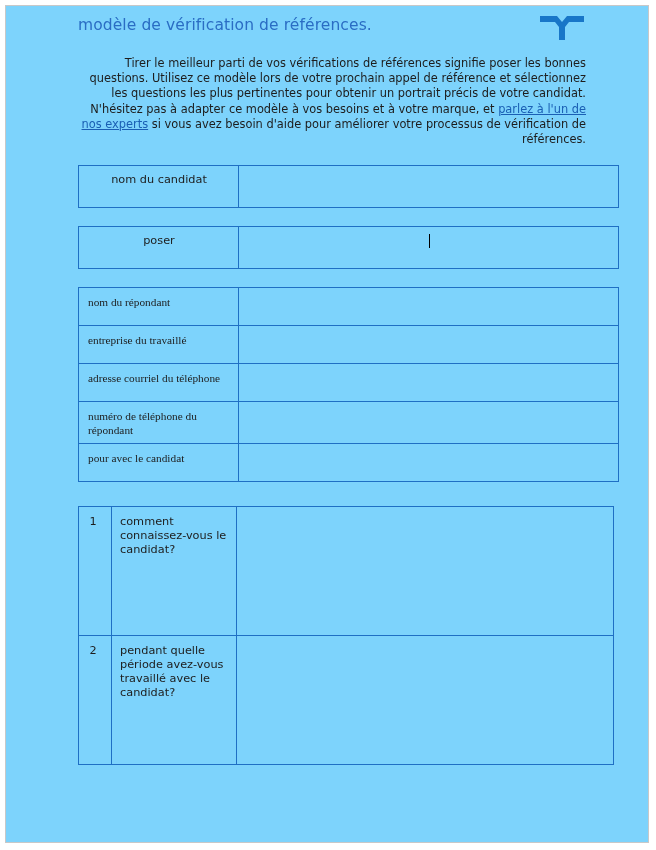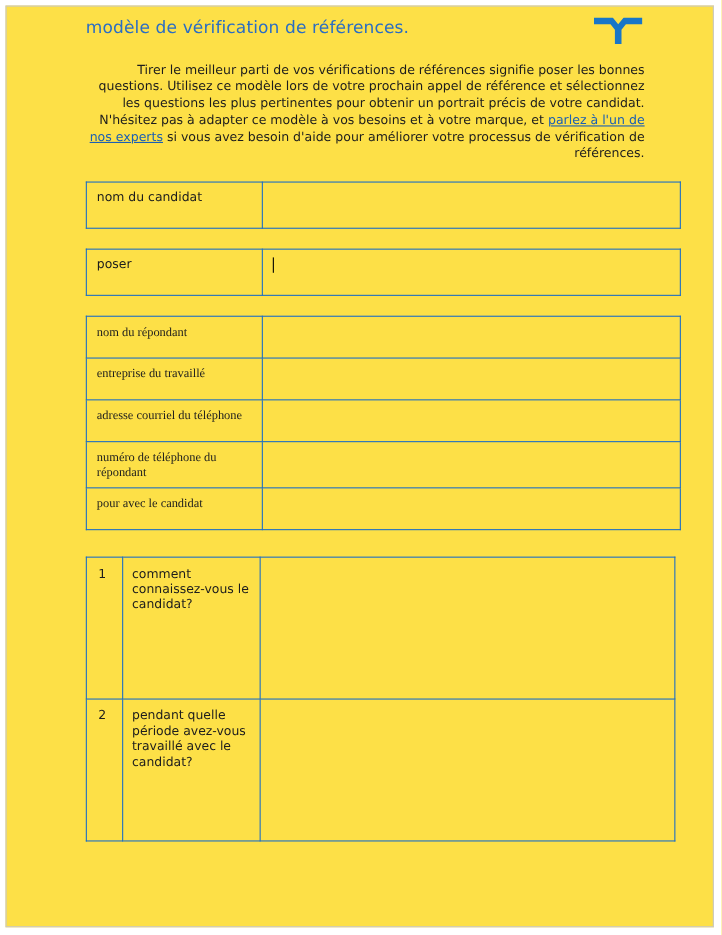--- a/index.html
+++ b/index.html
@@ -14,21 +14,21 @@
     overflow: hidden;
   }
 
   
   #page-frame {
     position: absolute;
     left: 5px;
     top: 5px;
     width: 644px;   
     height: 838px;
-    background: #fde047;
+    background: #7dd3fc;
     border: 1px solid #c8c8c8;
     box-sizing: border-box;
     overflow: hidden;
   }
 
   #page-body {
     position: absolute;
     left: 72px;
     top: 0;
     width: 508px;
@@ -90,20 +90,21 @@
     width: 142px;
   }
   .form-table td.value-cell {
     width: 362px;
     position: relative;
   }
 
   #table-candidate td,
   #table-date td {
     height: 28px;
+    text-align: center;
   }
   #table-respondent td {
     height: 24px;
     font-family: Liberation Serif, serif;
   }
 
   
   .text-caret {
     display: inline-block;
     width: 1px;

